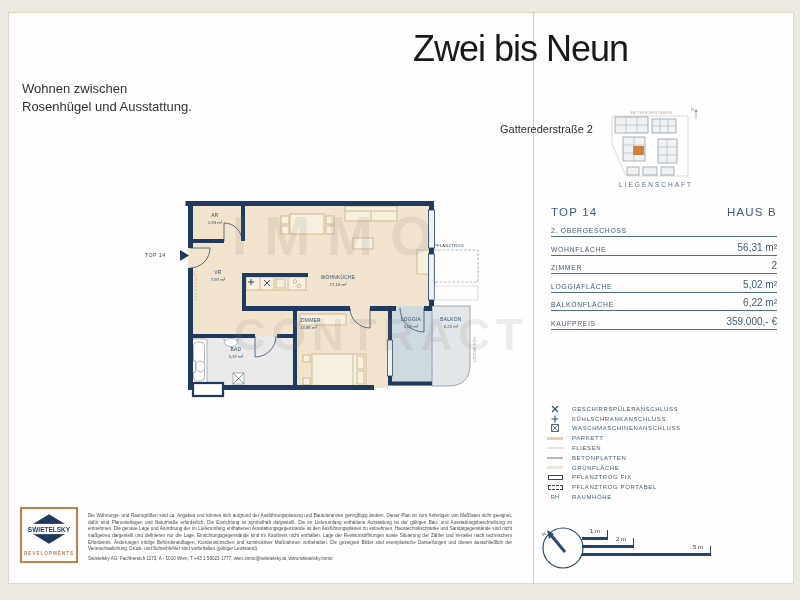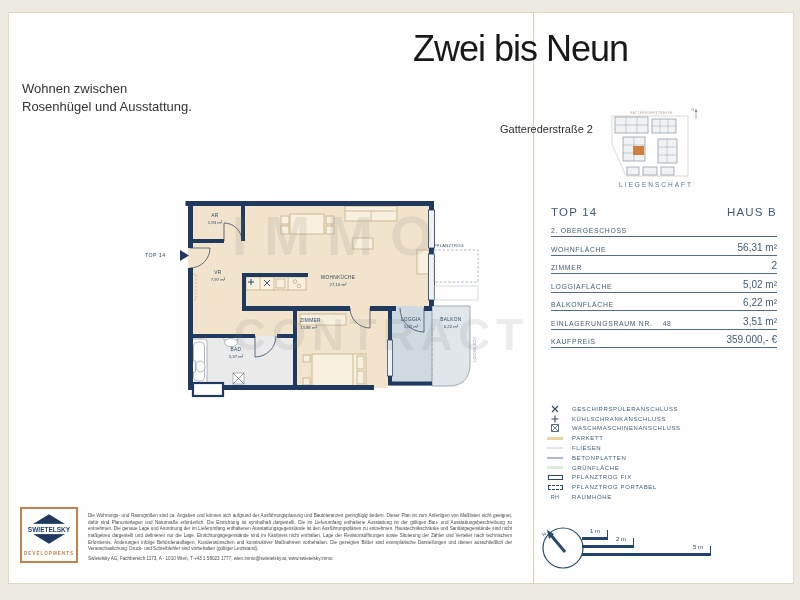--- a/index.html
+++ b/index.html
@@ -236,24 +236,20 @@
   </div>
   <div class="ut-row">
     <span class="lab">LOGGIAFLÄCHE</span>
     <span class="val">5,02 m²</span>
   </div>
   <div class="ut-row">
     <span class="lab">BALKONFLÄCHE</span>
     <span class="val">6,22 m²</span>
   </div>
   <div class="ut-row">
-    <span class="lab"><span>EINLAGERUNGSRAUM NR.</span><span class="stnum">48</span></span>
-    <span class="val">3,51 m²</span>
-  </div>
-  <div class="ut-row">
     <span class="lab">KAUFPREIS</span>
     <span class="val">359.000,- €</span>
   </div>
 </div>
 
 <div class="abs legend">
   <div class="lg-row">
     <span class="lg-ic">
       <svg width="8" height="8" viewBox="0 0 8 8">
           <path d="M1,1 L7,7 M7,1 L1,7" stroke="#2a4a6b" stroke-width="1.1"></path>

